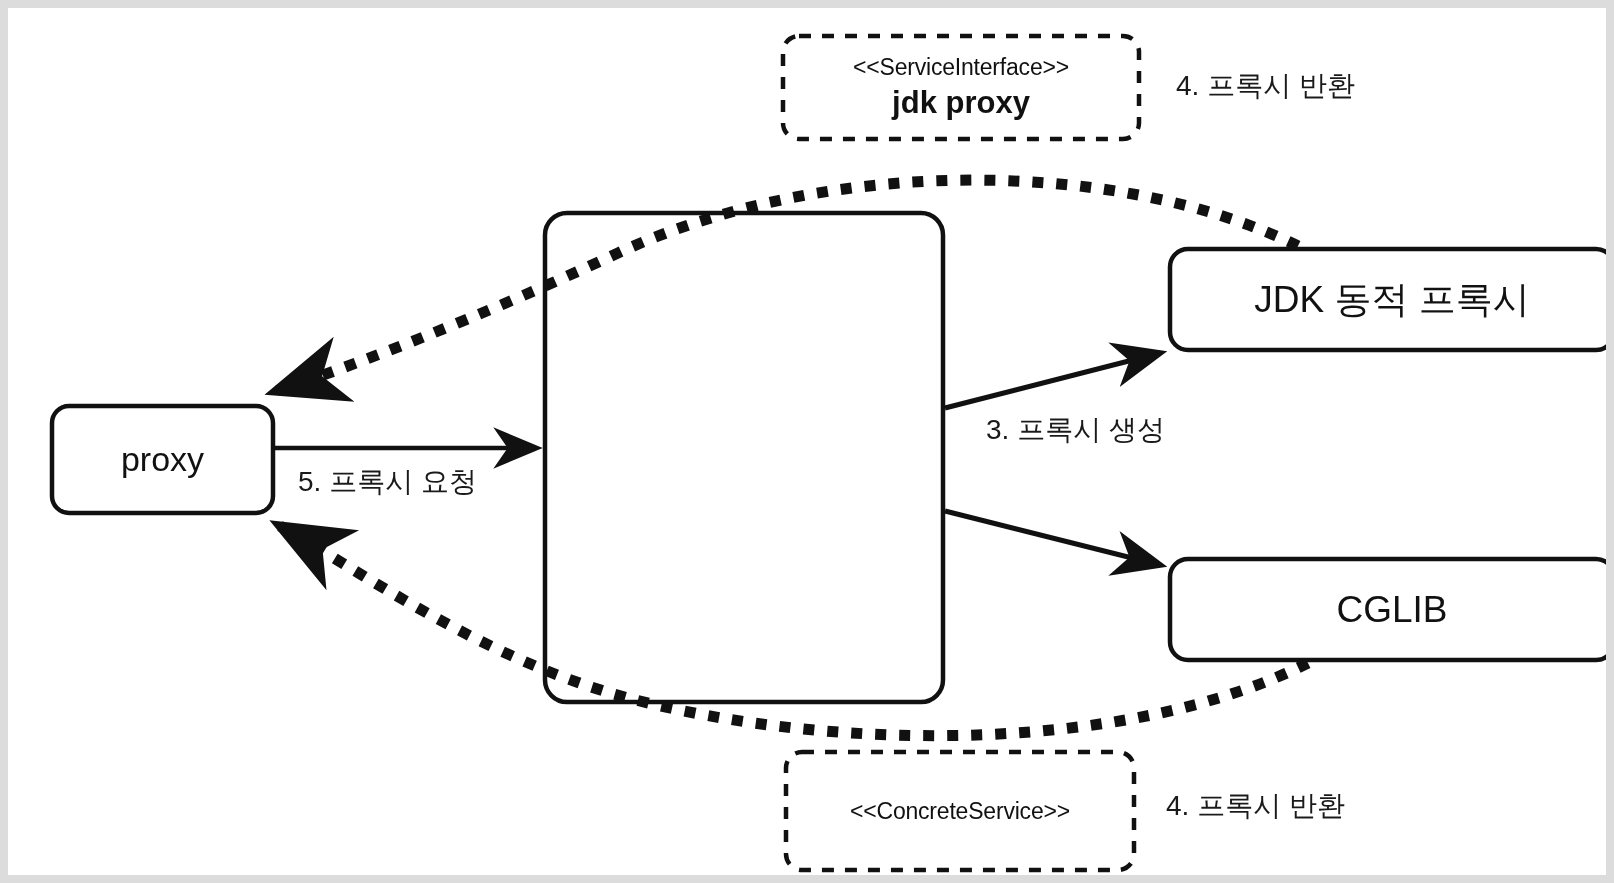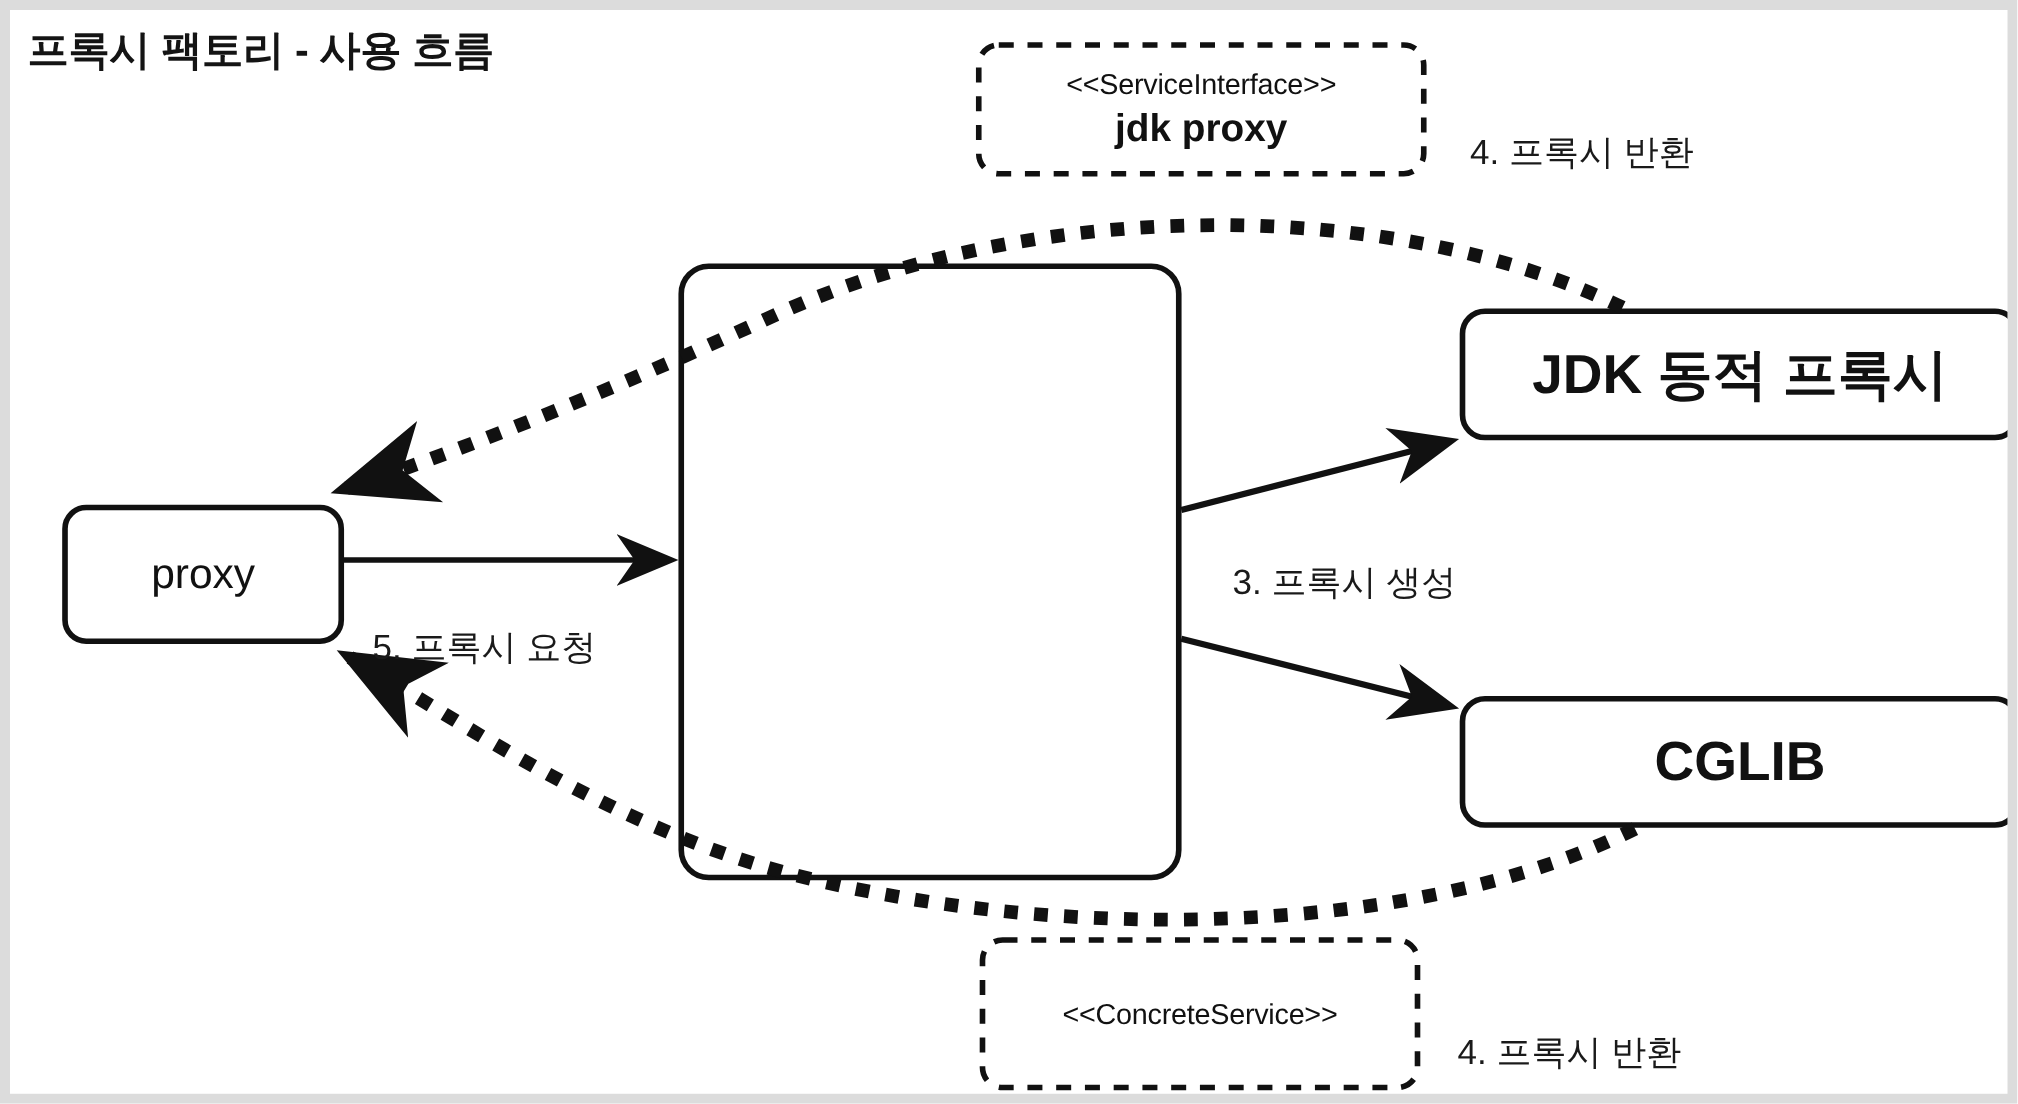--- a/index.html
+++ b/index.html
@@ -43,43 +43,42 @@
   .node-text {
     position: absolute;
     display: flex;
     flex-direction: column;
     align-items: center;
     justify-content: center;
     text-align: center;
     color: #111111;
   }
   .node-title-bold {
-    font-size: 44px;
-    font-weight: bold;
+    font-size: 37px;
+    font-weight: normal;
     text-align: right;
   }
   .node-title-reg {
     font-size: 31px;
     font-weight: normal;
   }
   .stereotype {
     font-size: 23px;
     font-weight: normal;
     letter-spacing: -0.2px;
   }
   .proxy-name {
     font-size: 31px;
     font-weight: bold;
     margin-top: 4px;
   }
   .flow-label {
     font-size: 28px;
     font-weight: normal;
     color: #1a1a1a;
-    margin-top: 36px;
   }
   .pf-sub {
     font-size: 29px;
     font-weight: normal;
     margin-top: 26px;
   }
 </style>
 </head>
 <body>
 
@@ -111,21 +110,20 @@
 
     <line x1="937" y1="400" x2="1152" y2="345" stroke="#111111" stroke-width="5" marker-end="url(#solidArrow)"></line>
 
     <line x1="937" y1="503" x2="1152" y2="557" stroke="#111111" stroke-width="5" marker-end="url(#solidArrow)"></line>
 
     <path d="M1290,238 C1110,150 820,148 610,245 C470,310 340,360 268,383" fill="none" stroke="#111111" stroke-width="11" stroke-linecap="butt" stroke-dasharray="11 13" marker-end="url(#dotArrow)"></path>
 
     <path d="M1300,655 C1120,745 830,745 620,690 C470,650 340,555 272,518" fill="none" stroke="#111111" stroke-width="11" stroke-linecap="butt" stroke-dasharray="11 13" marker-end="url(#dotArrow)"></path>
   </svg>
 
-  <div class="lbl" id="page-title">프록시 팩토리 - 사용 흐름</div>
 
   <div class="node-text" style="left:44px; top:398px; width:221px; height:107px;">
     <span class="node-title-reg" style="font-size:34px;">proxy</span>
   </div>
 
 
   <div class="node-text" style="left:1162px; top:241px; width:444px; height:101px;">
     <span class="node-title-bold">JDK 동적 프록시</span>
   </div>
 

